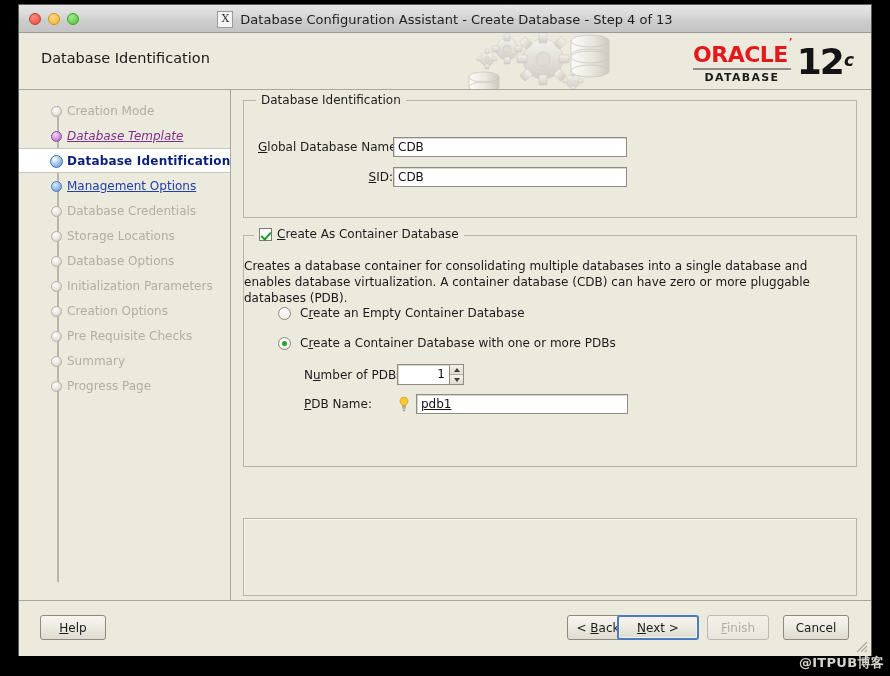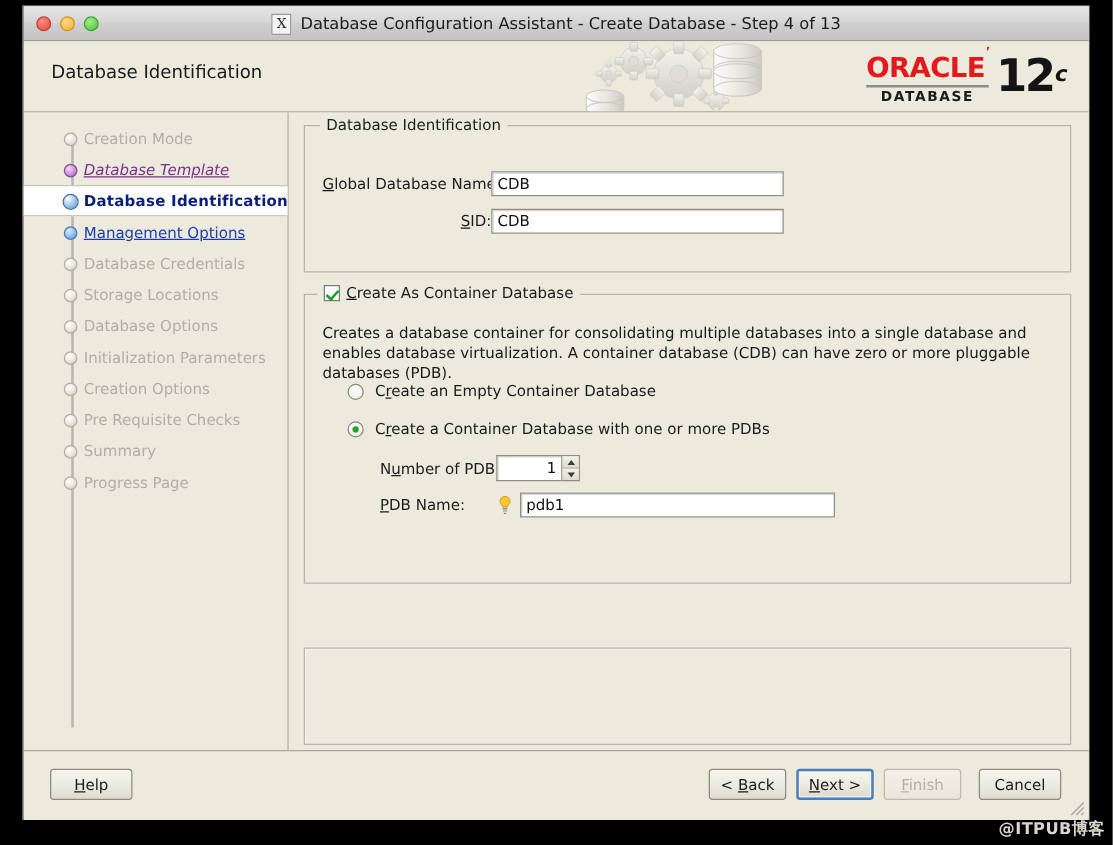--- a/index.html
+++ b/index.html
@@ -399,21 +399,21 @@
             <div class="tfield read" style="width:234px;">CDB</div>
           </div>
         </div>
 
         <div class="group" id="grp-cdb">
           <div class="legend-cb">
             <span class="cbox checked"></span>
             <span><span class="u">C</span><span>reate As Container Database</span></span>
           </div>
 
-          <div class="desc" style="position:absolute;left:14px;top:22px;right:14px;">Creates a database container for consolidating multiple databases into a single database and enables database virtualization. A container database (CDB) can have zero or more pluggable databases (PDB).</div>
+          <div class="desc" style="position:absolute;left:0;top:22px;right:14px;">Creates a database container for consolidating multiple databases into a single database and enables database virtualization. A container database (CDB) can have zero or more pluggable databases (PDB).</div>
 
           <div class="frow" style="position:absolute;left:34px;top:70px;gap:9px;">
             <span class="radio"></span>
             <span class="flabel">C<span class="u">r</span><span>eate an Empty Container Database</span></span>
           </div>
 
           <div class="frow" style="position:absolute;left:34px;top:100px;gap:9px;">
             <span class="radio on"></span>
             <span class="flabel">C<span class="u">r</span><span>eate a Container Database with one or more PDBs</span></span>
           </div>
@@ -436,38 +436,38 @@
           <div class="frow" style="position:absolute;left:60px;top:158px;">
             <div class="flabel" style="width:93px;"><span class="u">P</span><span>DB Name:</span></div>
             <span class="bulb" style="margin-right:5px;">
               <svg viewBox="0 0 14 16" width="14" height="16">
                 <path d="M7 1.2c-2.3 0-4 1.7-4 3.8 0 1.5 .8 2.3 1.5 3.1 .4 .5 .6 .9 .6 1.4h3.8c0-.5 .2-.9 .6-1.4C10.2 7.3 11 6.5 11 5c0-2.1-1.7-3.8-4-3.8z" fill="#fbc832" stroke="#c99a14" stroke-width="0.8"></path>
                 <rect x="5.1" y="10.2" width="3.8" height="1.5" fill="#9b9b96"></rect>
                 <rect x="5.4" y="12.1" width="3.2" height="1.4" fill="#b5b5ae"></rect>
                 <path d="M5.8 14.1h2.4l-.6 1.1h-1.2z" fill="#8f8f89"></path>
               </svg>
             </span>
-            <div class="tfield read" style="width:252px;">pdb1</div>
+            <div class="tfield read" style="width:212px;text-decoration:underline;">pdb1</div>
           </div>
         </div>
 
         <div id="lower-box"></div>
       </div>
     </div>
 
     <div class="footer">
       <div class="btn" style="left:21px;width:66px;">
           <span><span class="u">H</span><span>elp</span></span>
         </div>
 
       <div class="btn" style="right:242px;width:62px;">
           <span>&lt; <span class="u">B</span><span>ack</span></span>
         </div>
 
-      <div class="btn focus" style="right:172px;width:62px;">
+      <div class="btn focus" style="right:172px;width:82px;">
           <span><span class="u">N</span><span>ext &gt;</span></span>
         </div>
 
       <div class="btn disabled" style="right:102px;width:62px;">
           <span><span class="u">F</span><span>inish</span></span>
         </div>
 
       <div class="btn" style="right:22px;width:66px;">
           <span>Cancel</span>
         </div>

